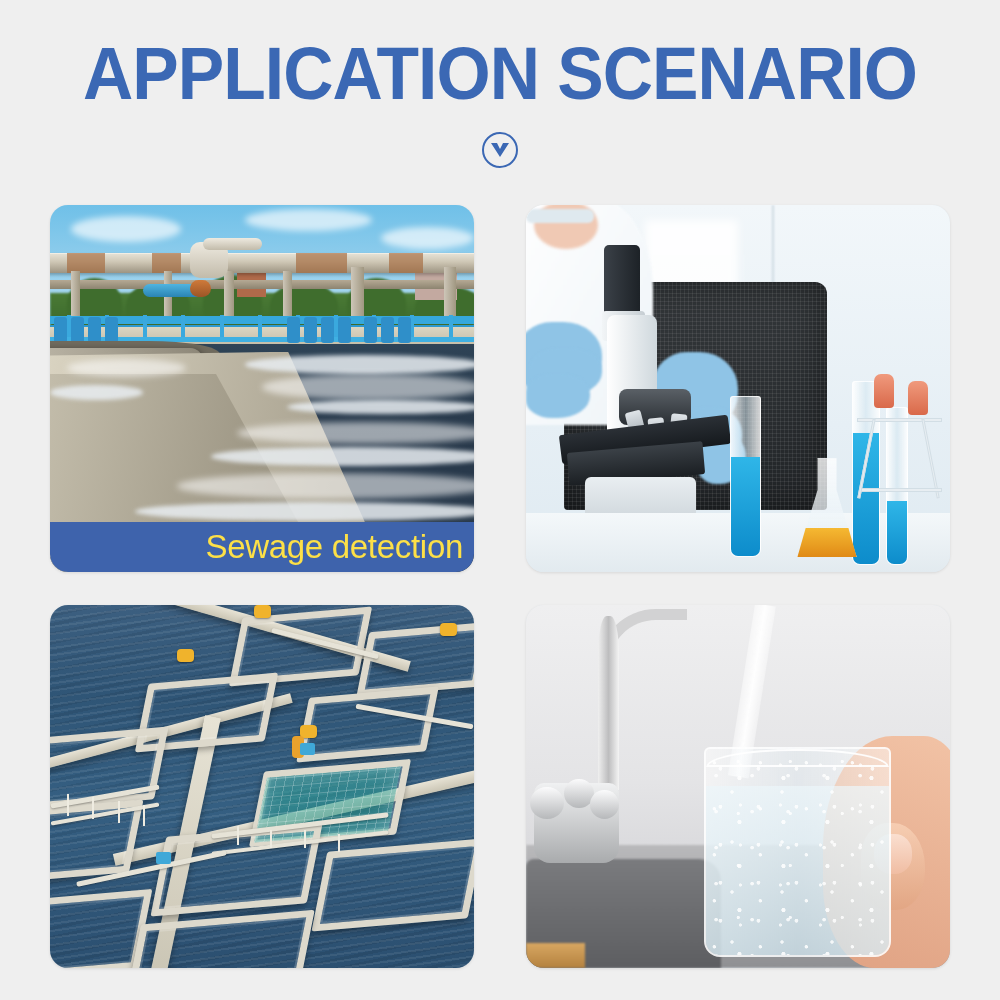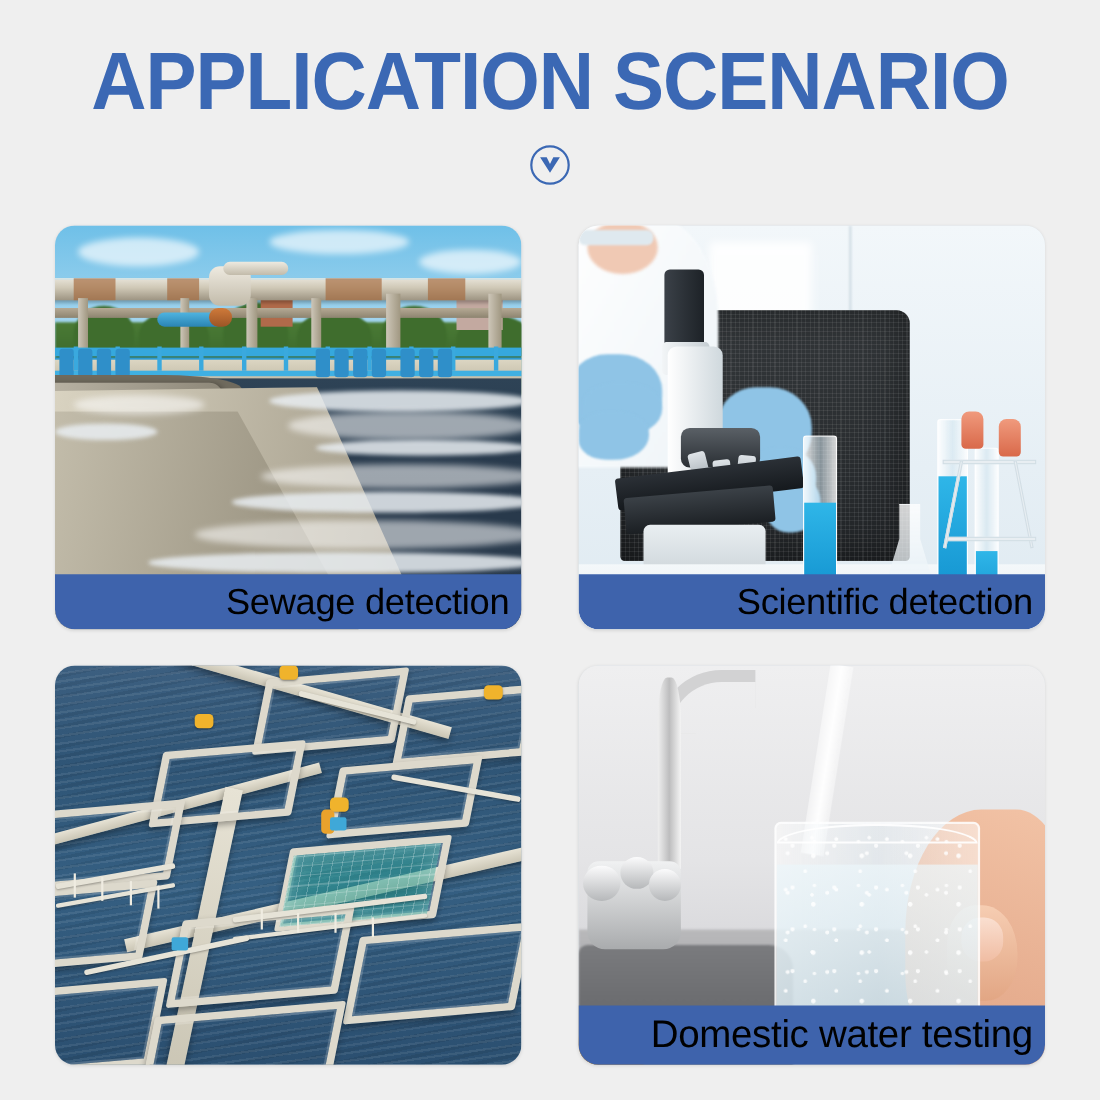--- a/index.html
+++ b/index.html
@@ -58,21 +58,21 @@
     left:0; right:0; bottom:0;
     height:50px;
     background:#3e63ac;
     border-radius:0 0 18px 18px;
     display:flex;
     align-items:center;
     justify-content:flex-end;
     padding-right:11px;
   }
   .caption-text {
-    color:#000000;
+    color:#fde047;
     font-size:33px;
     line-height:34px;
     font-weight:400;
     letter-spacing:-0.3px;
     white-space:nowrap;
     text-align:center;
   }
   .card-bottom .caption-bar { height:54px; }
   .card-bottom .caption-text { font-size:35px; }
 
@@ -367,23 +367,20 @@
       </div>
       <div class="p2-flask"></div>
       <div class="p2-flask-liq"></div>
       <div class="p2-stopper" style="left:82%;top:46%;"></div>
       <div class="p2-stopper" style="left:90%;top:48%;"></div>
       <div class="p2-rackbar" style="left:78%;top:58%;width:20%;height:4px;"></div>
       <div class="p2-rackbar" style="left:80%;top:58%;width:3px;height:22%;transform:rotate(11deg);"></div>
       <div class="p2-rackbar" style="left:95%;top:58%;width:3px;height:22%;transform:rotate(-11deg);"></div>
       <div class="p2-rackbar" style="left:79%;top:77%;width:19%;height:4px;"></div>
     </div>
-    <div class="caption-bar">
-      <span class="caption-text">Scientific detection</span>
-    </div>
   </div>
 
   <div class="card card-bottom">
     <div class="photo">
       <div class="p3-sea"></div>
       <div class="p3-ripple"></div>
 
       <div class="p3-walkway" style="left:-6%;top:34%;width:64%;height:10px;transform:rotate(-15deg);"></div>
       <div class="p3-walkway" style="left:16%;top:4%;width:70%;height:11px;transform:rotate(16deg);"></div>
       <div class="p3-walkway" style="left:14%;top:56%;width:96%;height:12px;transform:rotate(-13deg);"></div>
@@ -445,18 +442,15 @@
       <div class="p4-stream"></div>
       <div class="p4-hand"></div>
       <div class="p4-thumb"></div>
       <div class="p4-nail"></div>
       <div class="p4-glass">
         <div class="p4-glass-water"></div>
         <div class="p4-bubbles"></div>
         <div class="p4-rim"></div>
       </div>
     </div>
-    <div class="caption-bar">
-      <span class="caption-text">Domestic water testing</span>
-    </div>
   </div>
 
 </div>
 
 </body></html>

